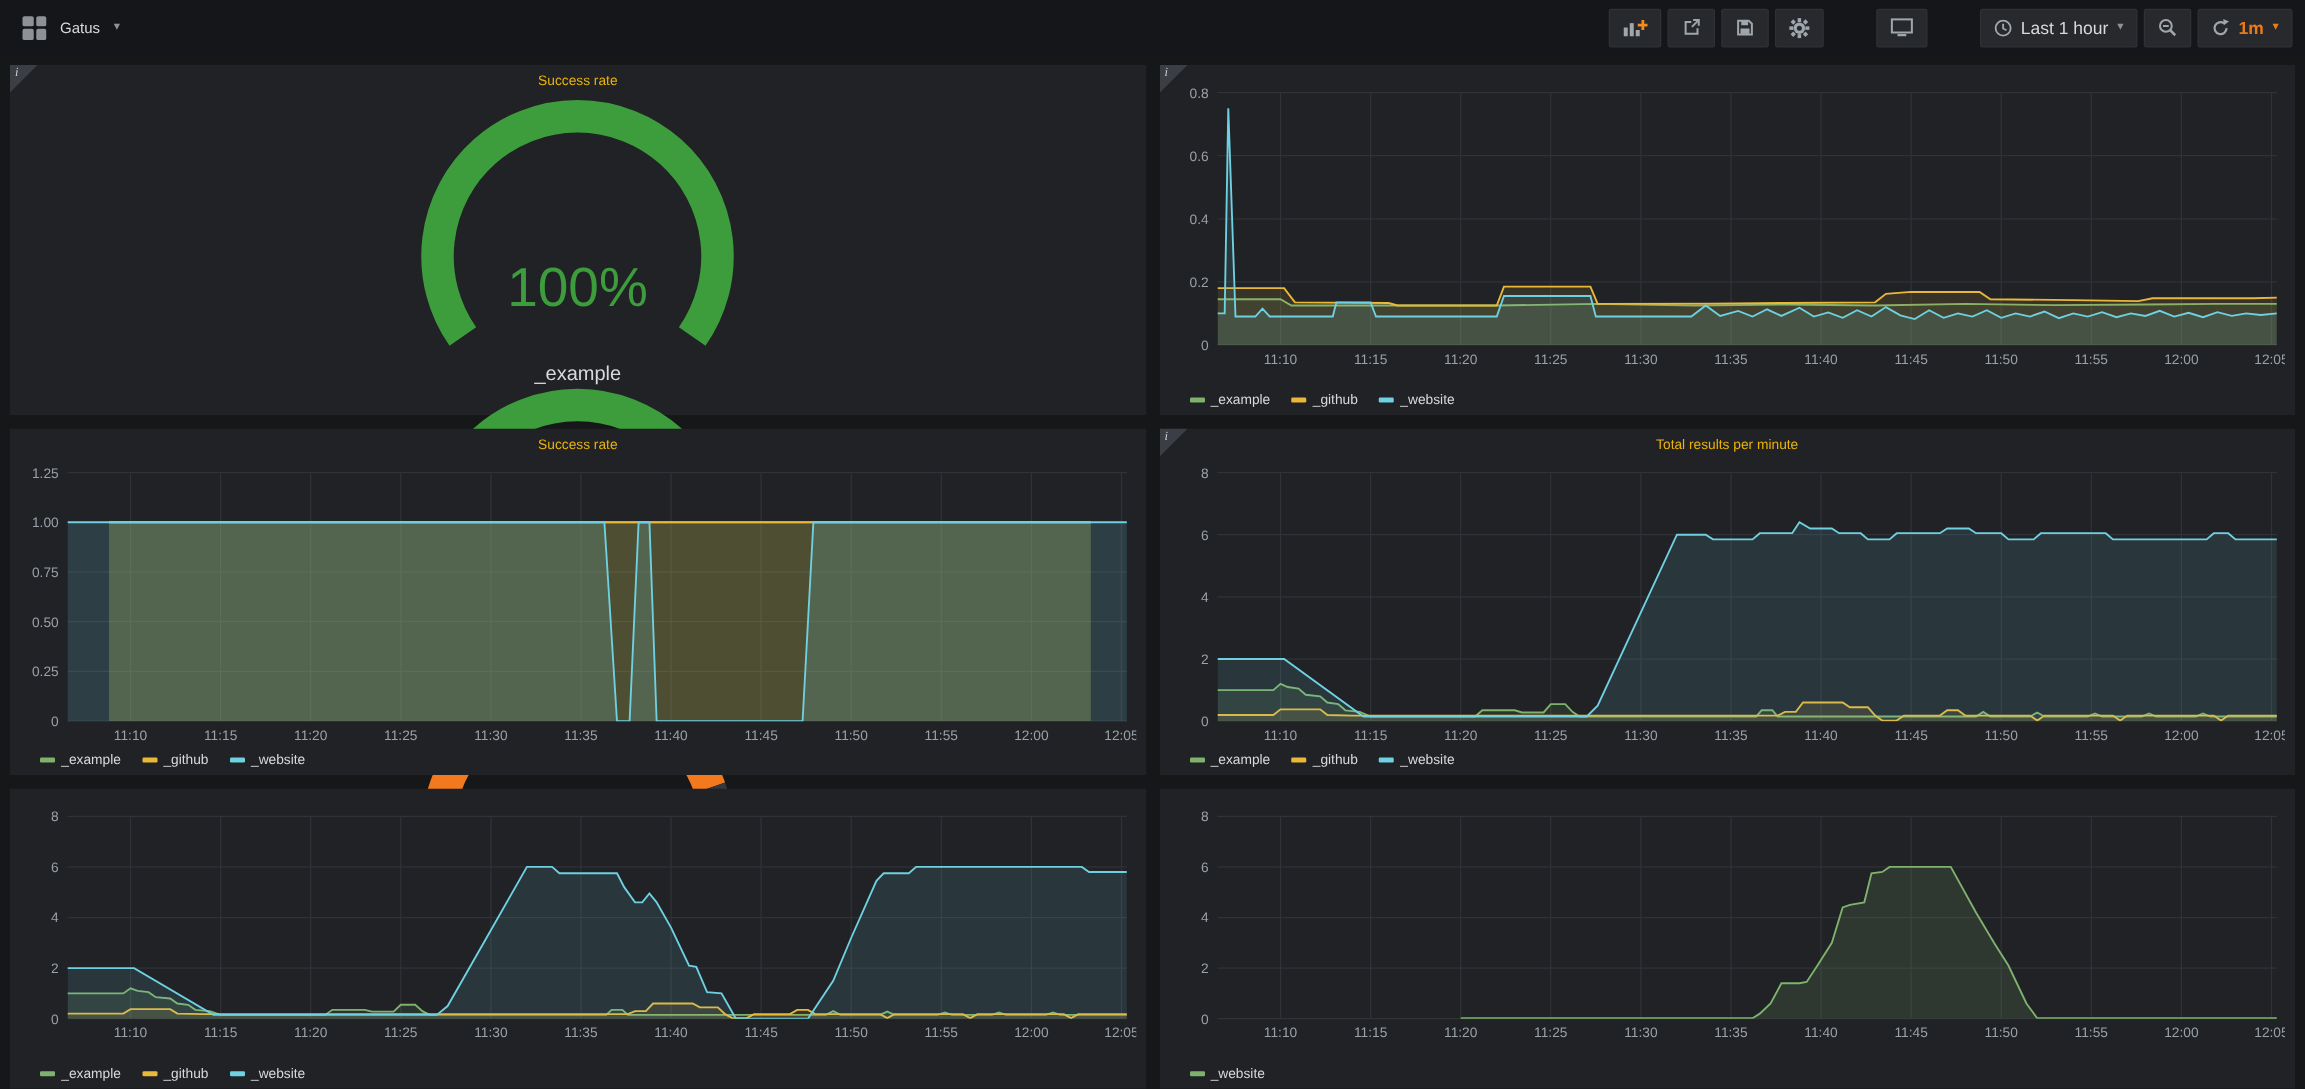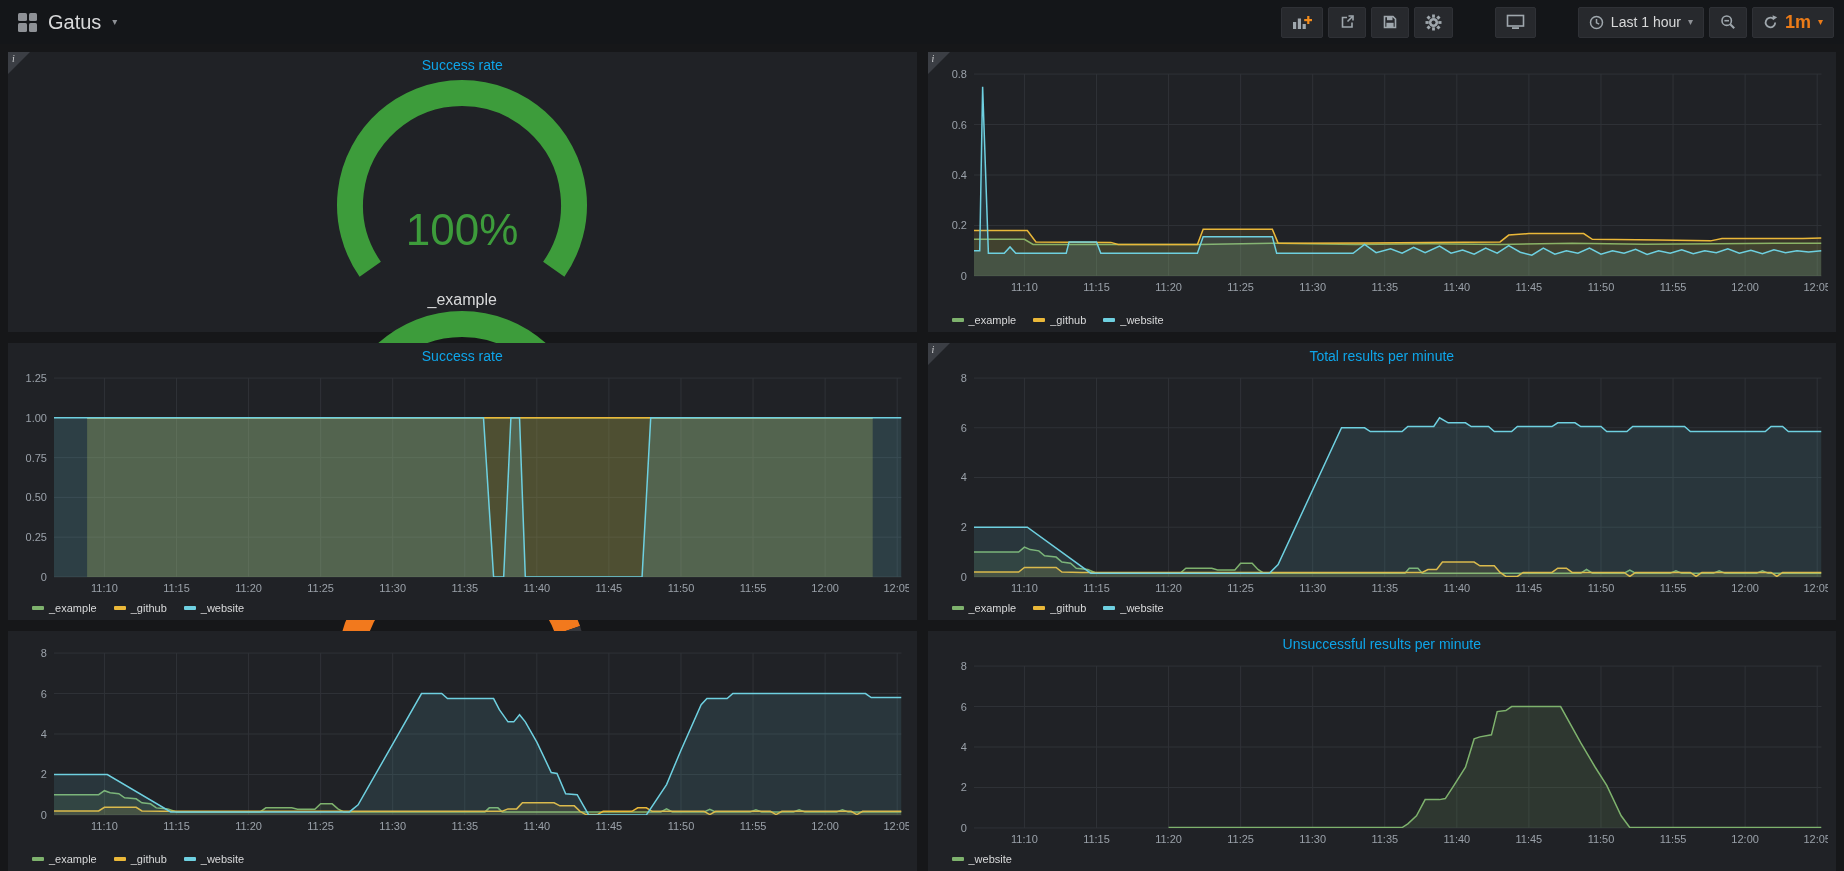--- a/index.html
+++ b/index.html
@@ -7,38 +7,38 @@
   body {
     width:1844px; height:871px; overflow:hidden;
     background:#161719; font-family:"Liberation Sans", sans-serif;
     -webkit-font-smoothing:antialiased;
   }
   
   .navbar { height:44px; background:#141619; display:flex; align-items:center; justify-content:space-between; padding:0 10px; }
   .nav-left { display:flex; align-items:center; gap:11px; padding-left:8px; }
   .logo-grid { width:19px; height:19px; display:grid; grid-template-columns:1fr 1fr; grid-template-rows:1fr 1fr; gap:2px; }
   .logo-grid span { background:#8e9196; border-radius:1.5px; }
-  .nav-title { color:#d8d9da; font-size:20px; font-weight:400; }
+  .nav-title { color:#d8d9da; font-size:12px; font-weight:400; }
   .caret { color:#8e9196; font-size:10px; line-height:1; }
   .caret.orange { color:#eb7b18; }
   .nav-right { display:flex; align-items:center; }
   .nav-btn { height:31px; min-width:37px; background:#27292d; border:1px solid #2f3136; border-radius:2px;
              display:flex; align-items:center; justify-content:center; gap:7px; padding:0 10px;
              color:#9fa7ad; font-size:14px; cursor:pointer; }
   .nav-btn + .nav-btn { margin-left:5px; }
   .grp { display:flex; align-items:center;padding-left:24px; }
   .grp + .grp { margin-left:18px; }
-  .txt-orange { color:#eb7b18; font-weight:700; font-size:18px; }
+  .txt-orange { color:#eb7b18; font-weight:700; font-size:14px; }
   .nav-label { color:#d8d9da; }
   
   .dashboard { padding:8px 8px 0 8px; display:grid; grid-template-columns:1fr 1fr;
                grid-template-rows:280px 277px 240px; gap:11px; }
   .panel { background:#202226; position:relative; display:flex; flex-direction:column; min-height:0; }
   .panel-header { height:26px; flex:0 0 26px; display:flex; align-items:center; justify-content:center; cursor:pointer; }
-  .panel-title { color:#0ea5e9; font-size:14px; font-weight:500; }
+  .panel-title { color:#eab308; font-size:11px; font-weight:500; }
   .panel-body { flex:1; display:flex; flex-direction:column; padding:0 8px 3px 8px; min-height:0; }
   .chart-svg { flex:1; width:100%; min-height:0; cursor:crosshair; }
   .legend { height:19px; flex:0 0 19px; display:flex; gap:17px; align-items:center; padding-left:16px; }
   .legend-item { display:flex; align-items:center; gap:5px; color:#d8d9da; font-size:11px; cursor:pointer; }
   .legend-swatch { width:12px; height:4px; border-radius:1px; }
   .info-corner { position:absolute; top:0; left:0; width:0; height:0;
                  border-top:22px solid #3b3e44; border-right:22px solid transparent; cursor:pointer; }
   .info-corner i { position:absolute; top:-21px; left:4px; color:#cfd0d2; font-size:10px; font-family:"Liberation Serif",serif; font-style:italic; }
   
   .gauge-row { flex:1; display:flex; align-items:center; justify-content:space-around; }
@@ -445,23 +445,20 @@
           </div>
           <div class="legend-item">
             <span class="legend-swatch" style="background: rgb(110, 208, 224);"></span>
             <span>_website</span>
           </div>
         </div>
       </div>
   </section>
 
   <section class="panel">
-    <div class="panel-header">
-      <span class="panel-title">Unsuccessful results per minute</span>
-    </div>
     <div class="panel-body">
         <svg class="chart-svg" viewBox="0 0 893 192">
           <line x1="38" y1="171" x2="886" y2="171" stroke="#2f3237" stroke-width="1"></line>
           <text x="31" y="175" text-anchor="end" font-size="11" fill="#9aa1a9">0</text>
           <line x1="38" y1="130.5" x2="886" y2="130.5" stroke="#2f3237" stroke-width="1"></line>
           <text x="31" y="134.5" text-anchor="end" font-size="11" fill="#9aa1a9">2</text>
           <line x1="38" y1="90" x2="886" y2="90" stroke="#2f3237" stroke-width="1"></line>
           <text x="31" y="94" text-anchor="end" font-size="11" fill="#9aa1a9">4</text>
           <line x1="38" y1="49.5" x2="886" y2="49.5" stroke="#2f3237" stroke-width="1"></line>
           <text x="31" y="53.5" text-anchor="end" font-size="11" fill="#9aa1a9">6</text>

